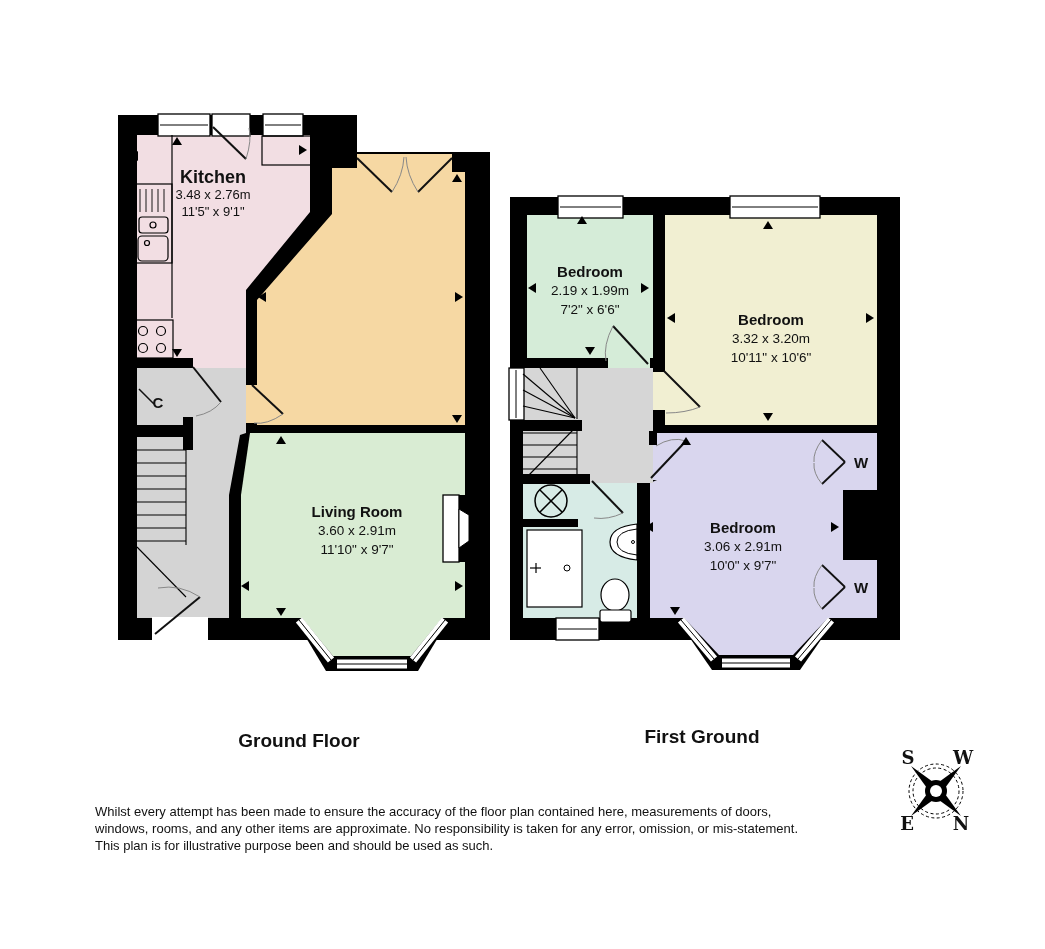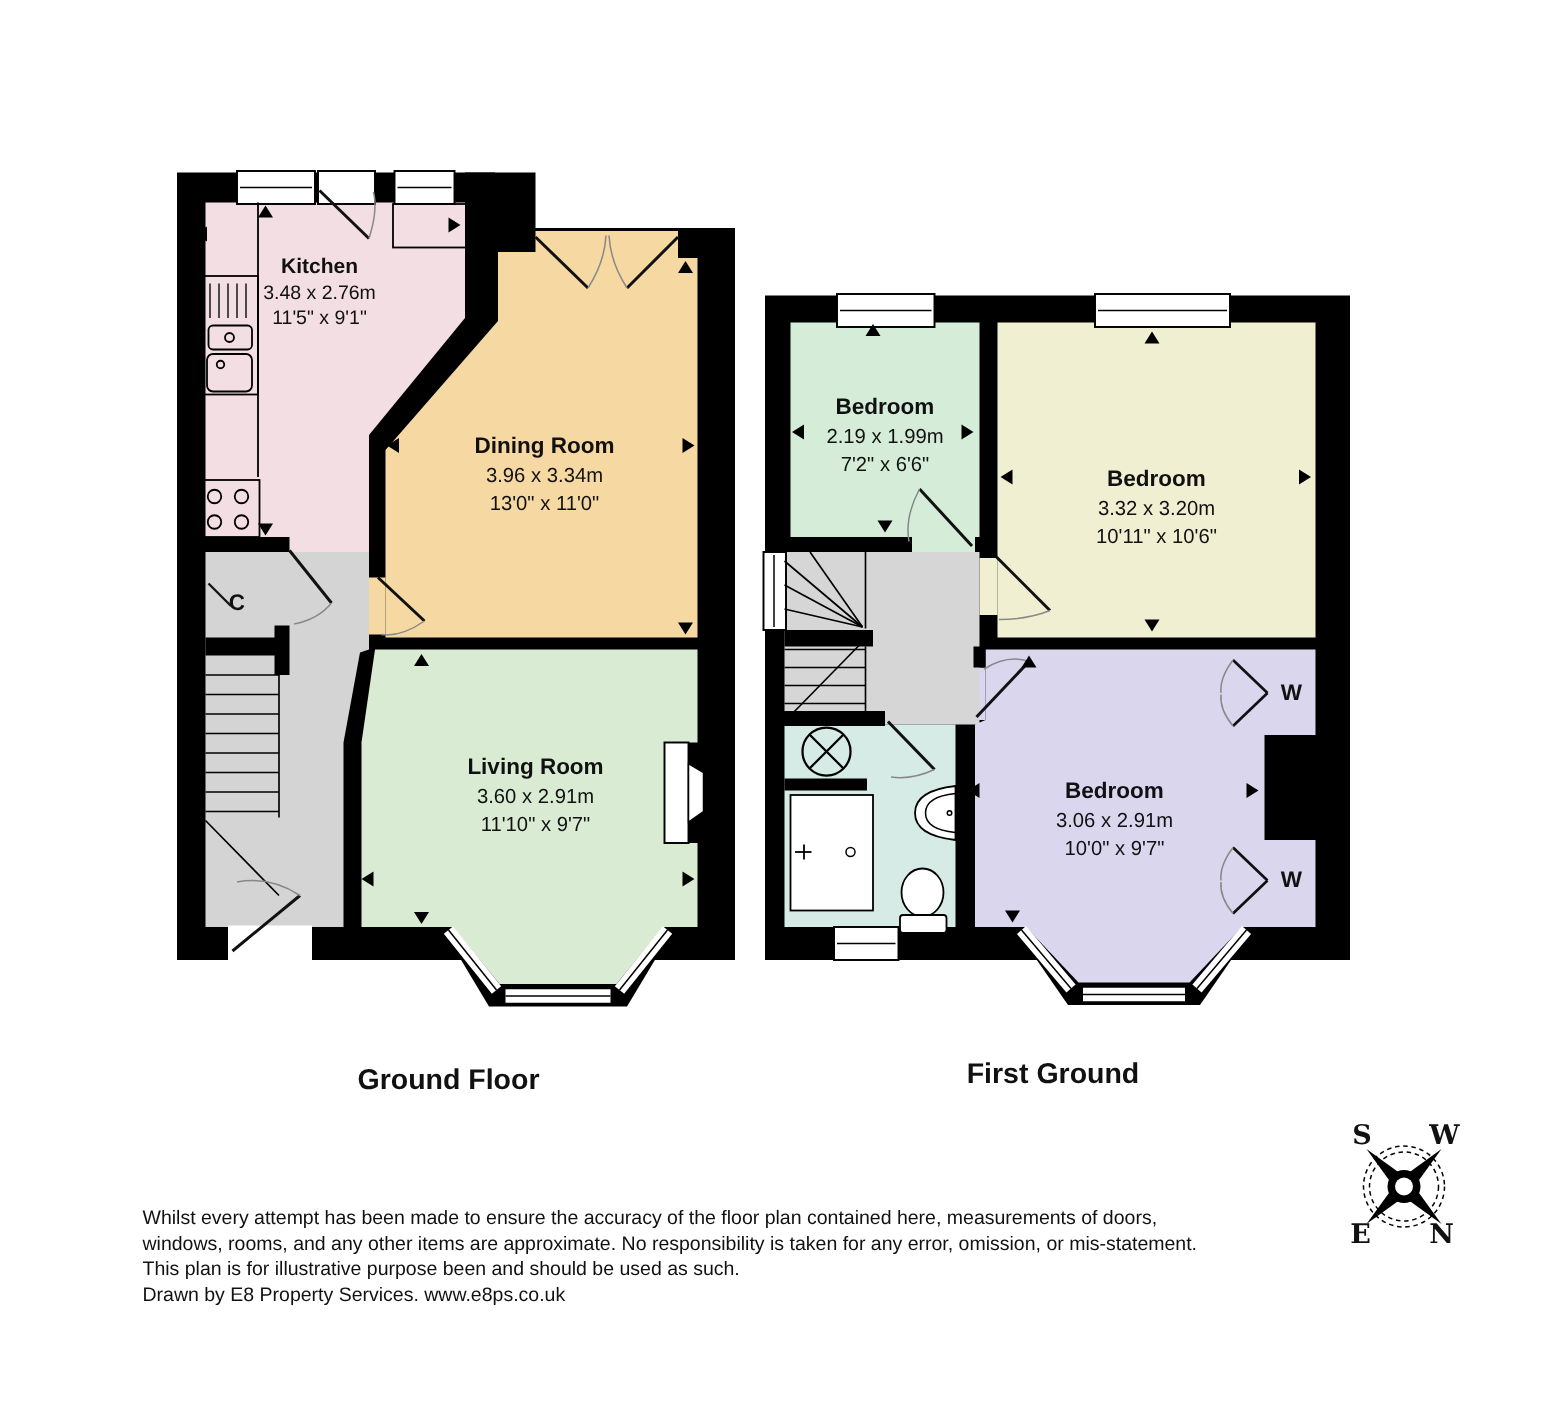--- a/index.html
+++ b/index.html
@@ -4,23 +4,23 @@
 <style>
   html,body{margin:0;padding:0;background:#ffffff;}
   #canvas{position:relative;width:1045px;height:949px;background:#ffffff;overflow:hidden;
           font-family:"Liberation Sans", sans-serif;color:#111;}
   #plan-svg{position:absolute;left:0;top:0;}
   .label{position:absolute;transform:translateX(-50%);text-align:center;white-space:nowrap;}
   .room-label{line-height:19px;}
   .room-label .room-name{font-weight:bold;font-size:15px;}
   .room-label .room-dim{font-size:13.5px;text-align:center;}
   .room-label.small{line-height:17px;}
-  .room-label.small .room-name{font-size:14px;text-align:center;}
+  .room-label.small .room-name{font-size:18px;text-align:center;}
   .room-label.small .room-dim{font-size:13px;}
-  .floor-title{font-size:19px;font-weight:bold;}
+  .floor-title{font-size:19px;font-weight:bold;margin-top:20px;}
   .letter-label{font-size:15px;font-weight:bold;transform:translate(-50%,-50%);position:absolute;}
   .compass-letter{position:absolute;transform:translate(-50%,-50%);
                   font-family:"DejaVu Serif", serif;font-weight:bold;font-size:18px;}
   #disclaimer{position:absolute;left:95px;top:803px;width:800px;text-align:left;
               font-size:13px;line-height:17px;}
 </style>
 </head>
 <body>
 
 <div id="canvas">
@@ -257,25 +257,20 @@
     <circle cx="936" cy="791" r="6" fill="#fff"></circle>
   </g>
 </svg>
 
   <div class="label room-label small" style="left:213px;top:169px;">
     <div class="room-name">Kitchen</div>
     <div class="room-dim">3.48 x 2.76m</div>
     <div class="room-dim">11'5" x 9'1"</div>
   </div>
 
-  <div class="label room-label" style="left:363px;top:288px;">
-    <div class="room-name">Dining Room</div>
-    <div class="room-dim">3.96 x 3.34m</div>
-    <div class="room-dim">13'0" x 11'0"</div>
-  </div>
 
   <div class="label room-label" style="left:357px;top:502px;">
     <div class="room-name">Living Room</div>
     <div class="room-dim">3.60 x 2.91m</div>
     <div class="room-dim">11'10" x 9'7"</div>
   </div>
 
   <div class="label room-label" style="left:590px;top:262px;">
     <div class="room-name">Bedroom</div>
     <div class="room-dim">2.19 x 1.99m</div>
@@ -303,16 +298,15 @@
 
   <div class="compass-letter" style="left:908px;top:757px;">S</div>
   <div class="compass-letter" style="left:963px;top:757px;">W</div>
   <div class="compass-letter" style="left:907px;top:823px;">E</div>
   <div class="compass-letter" style="left:961px;top:823px;">N</div>
 
   <div id="disclaimer">
     <div>Whilst every attempt has been made to ensure the accuracy of the floor plan contained here, measurements of doors,</div>
     <div>windows, rooms, and any other items are approximate. No responsibility is taken for any error, omission, or mis-statement.</div>
     <div>This plan is for illustrative purpose been and should be used as such.</div>
-    <div>Drawn by E8 Property Services. www.e8ps.co.uk</div>
   </div>
 
 </div>
 
 </body></html>

